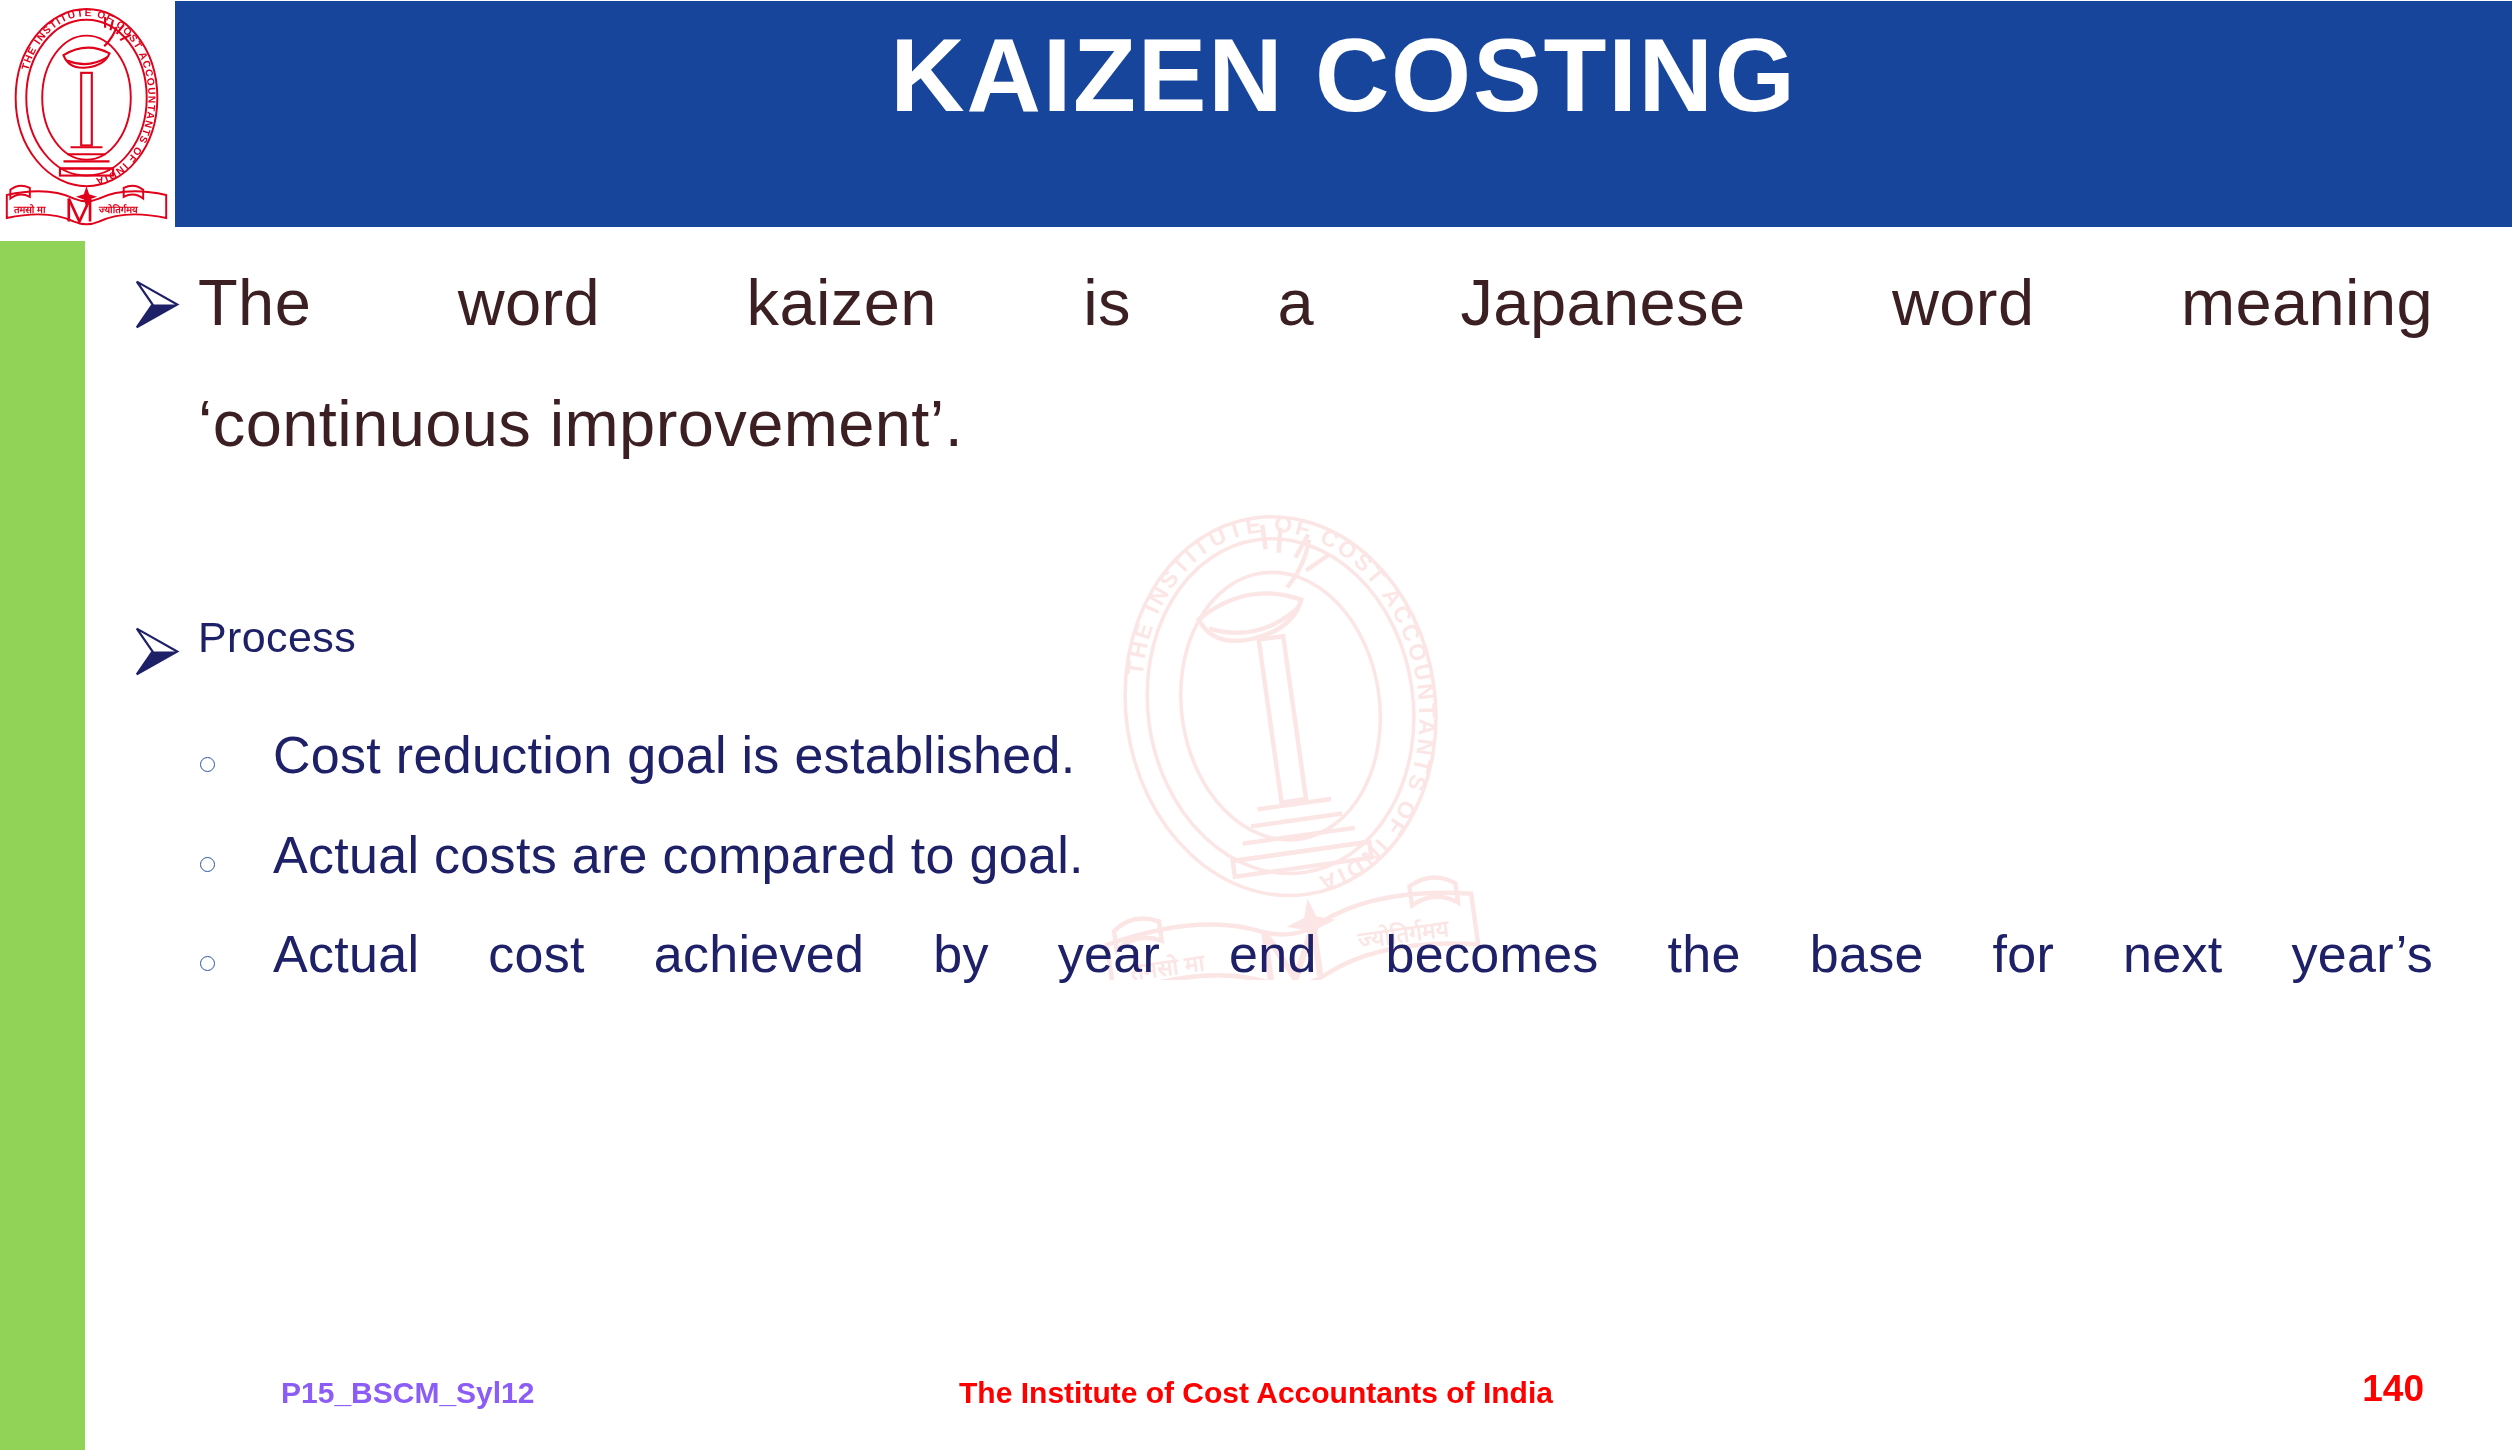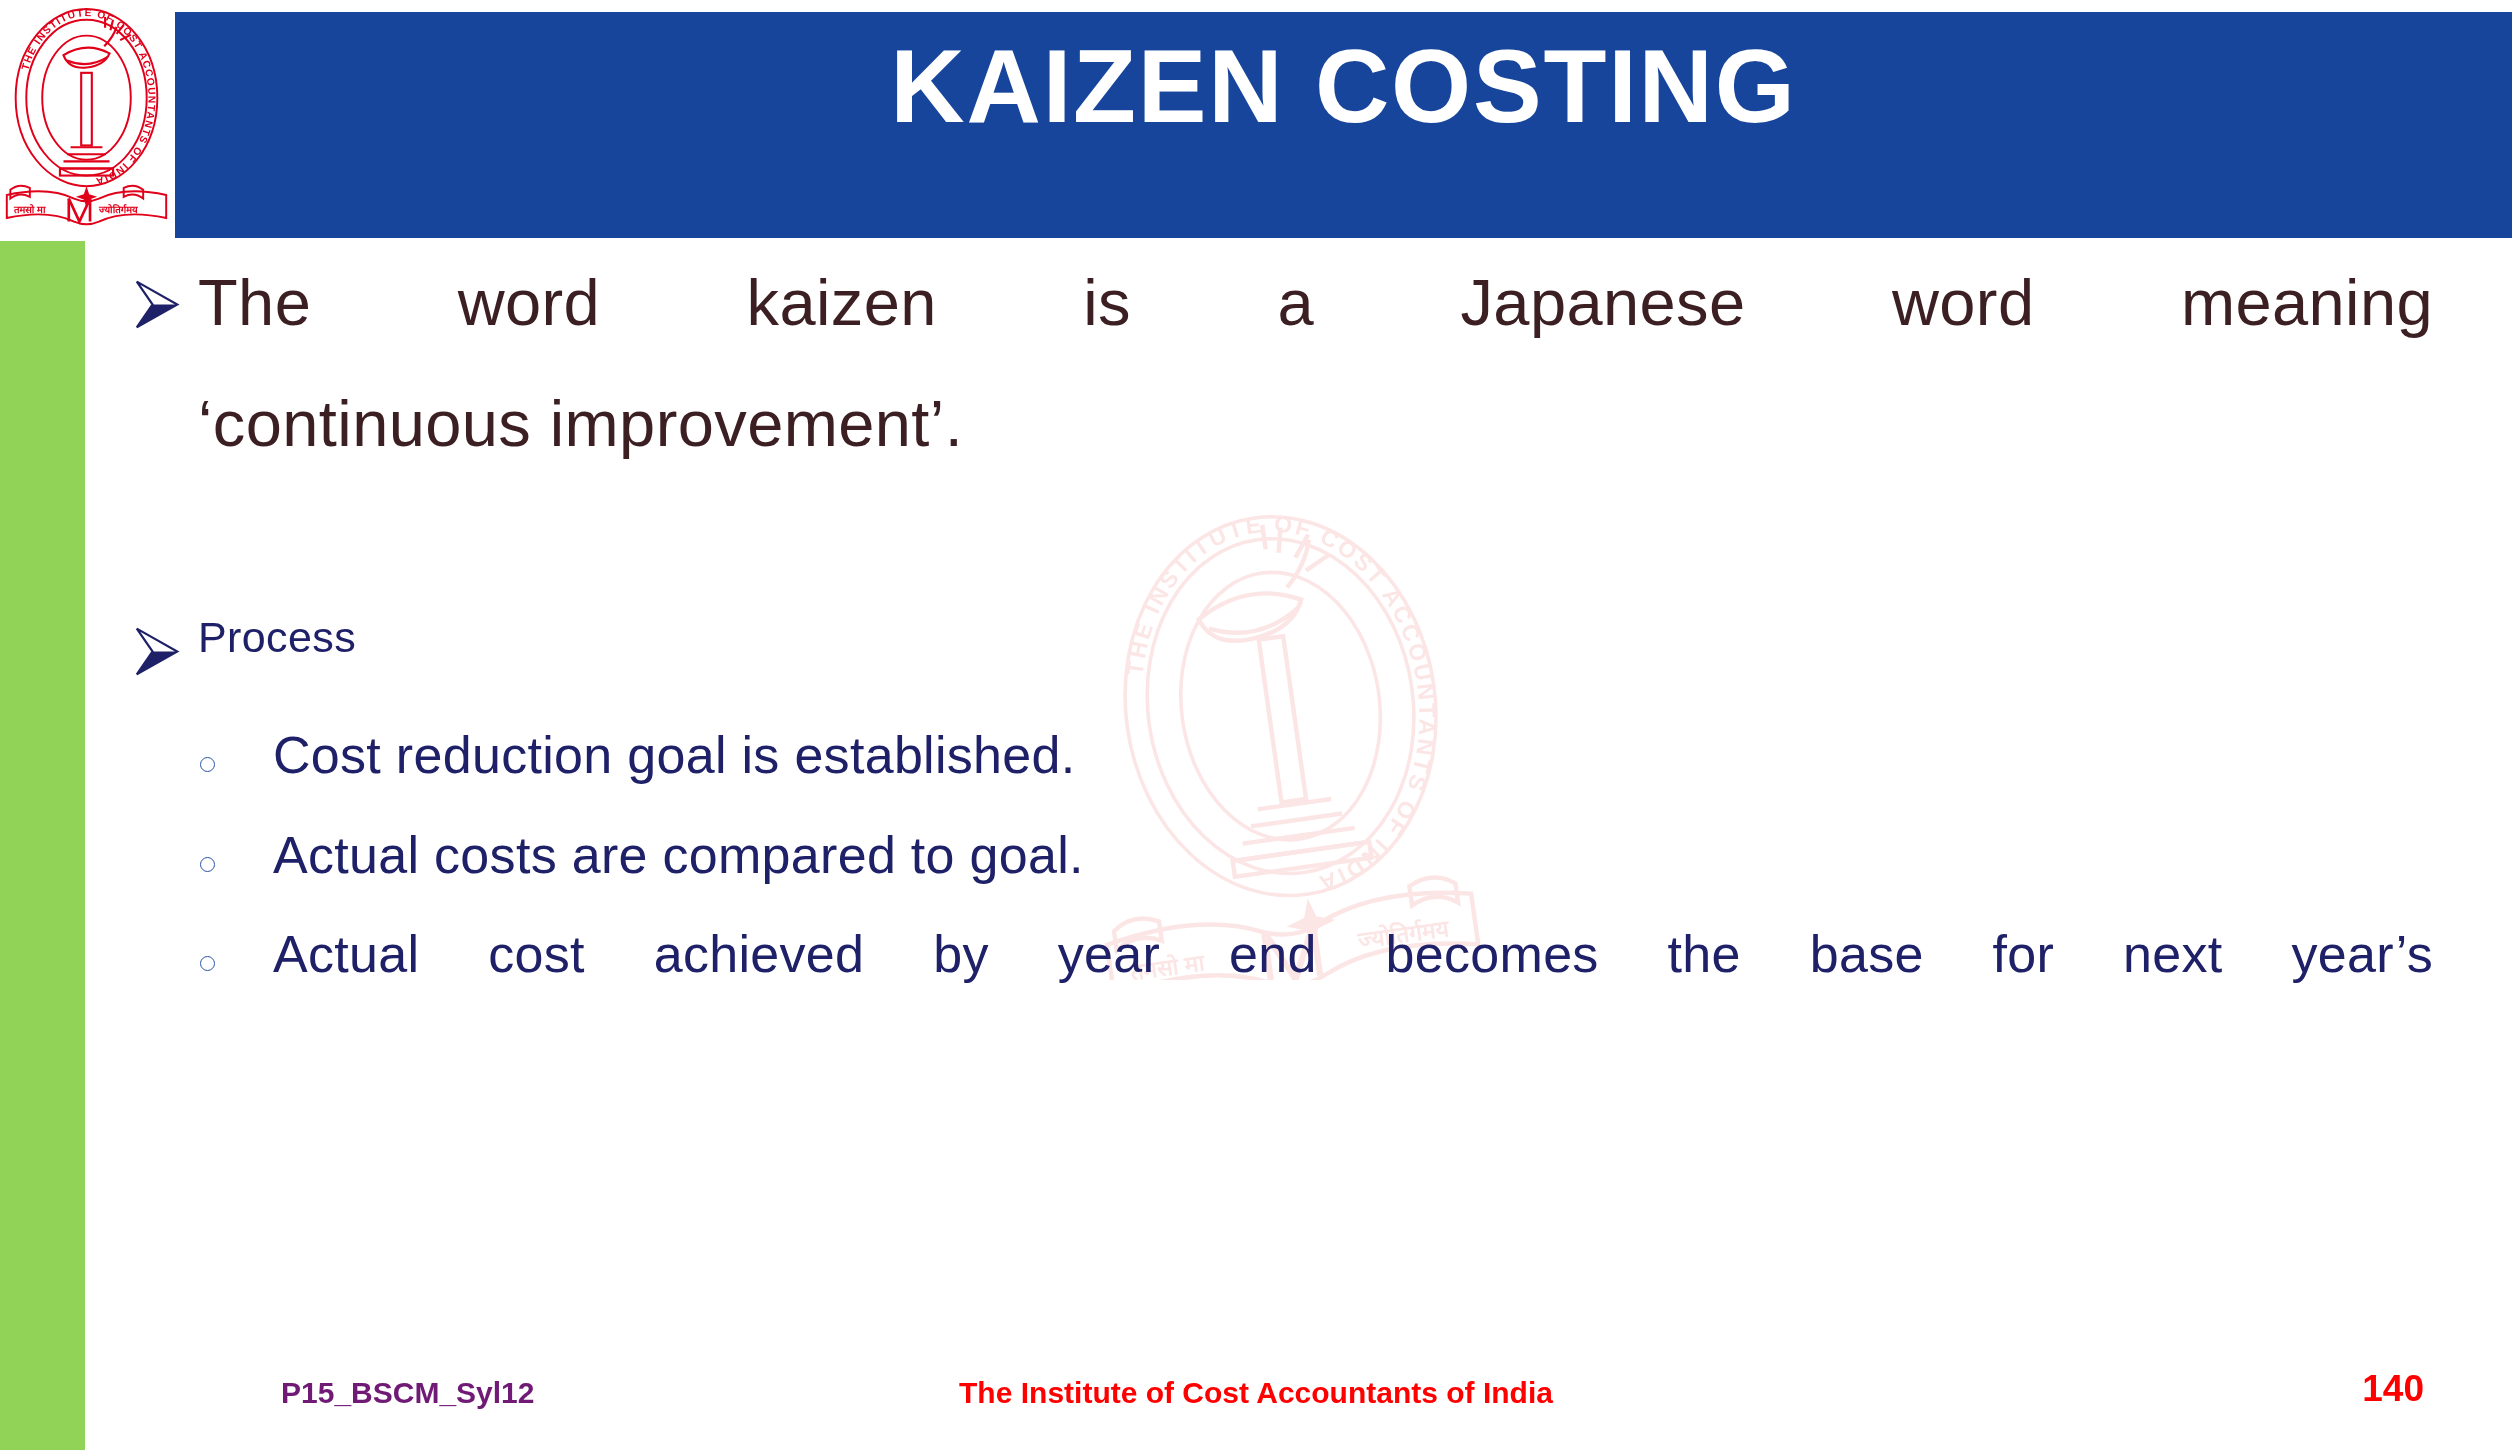--- a/index.html
+++ b/index.html
@@ -12,21 +12,21 @@
     height: 1451px;
     position: relative;
     overflow: hidden;
     font-family: "Liberation Sans", sans-serif;
   }
 
   
   .header-bar {
     position: absolute;
     left: 175px;
-    top: 12px;
+    top: 1px;
     width: 2337px;
     height: 226px;
     background: #16459B;
   }
   .slide-title {
     position: absolute;
     left: 0;
     right: 0;
     top: 16px;
     text-align: center;
@@ -157,21 +157,21 @@
   .sub-text.justified .wrapline { display: block; }
 
   
   .footer-left {
     position: absolute;
     left: 281px;
     top: 1376px;
     font-family: "Liberation Sans", sans-serif;
     font-size: 30px;
     font-weight: bold;
-    color: #701a75;
+    color: #8b5cf6;
     white-space: nowrap;
   }
   .footer-center {
     position: absolute;
     left: 0;
     right: 0;
     top: 1376px;
     text-align: center;
     font-family: "Liberation Sans", sans-serif;
     font-size: 30px;

